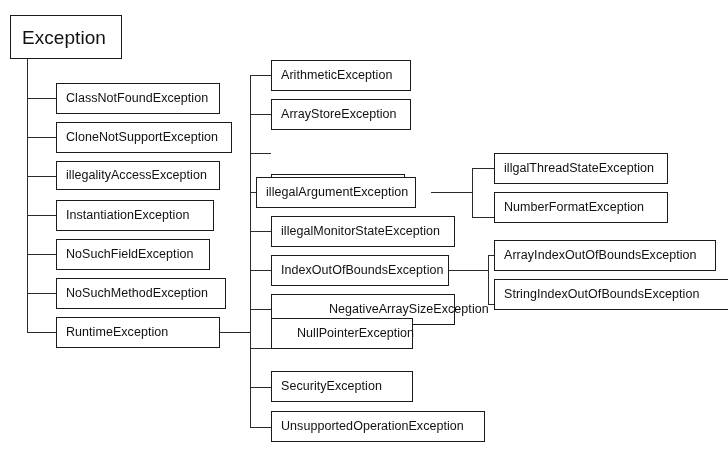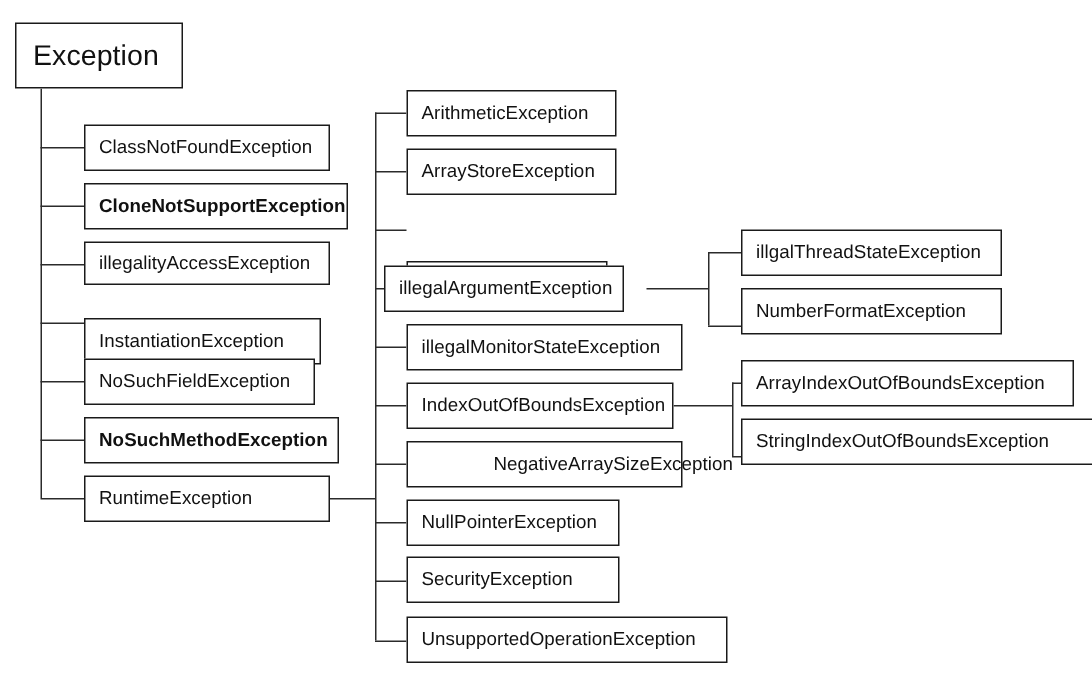--- a/index.html
+++ b/index.html
@@ -65,41 +65,41 @@
     <span class="label">Exception</span>
   </div>
 
   <div class="edge v" style="left:27px; top:59px; height:273px;"></div>
 
   <div class="node" style="left:56px; top:83px; width:164px; height:31px;">
     <span class="label">ClassNotFoundException</span>
   </div>
   <div class="edge h" style="left:27px; top:98px; width:29px;"></div>
 
-  <div class="node" style="left:56px; top:122px; width:176px; height:31px;font-weight:bold;">
+  <div class="node" style="left:56px; top:122px; width:176px; height:31px;">
     <span class="label">CloneNotSupportException</span>
   </div>
   <div class="edge h" style="left:27px; top:137px; width:29px;"></div>
 
   <div class="node" style="left:56px; top:161px; width:164px; height:29px;">
     <span class="label">illegalityAccessException</span>
   </div>
   <div class="edge h" style="left:27px; top:176px; width:29px;"></div>
 
-  <div class="node" style="left:56px; top:200px; width:158px; height:31px;margin-top:12px;">
+  <div class="node" style="left:56px; top:200px; width:158px; height:31px;">
     <span class="label">InstantiationException</span>
   </div>
   <div class="edge h" style="left:27px; top:215px; width:29px;"></div>
 
   <div class="node" style="left:56px; top:239px; width:154px; height:31px;">
     <span class="label">NoSuchFieldException</span>
   </div>
   <div class="edge h" style="left:27px; top:254px; width:29px;"></div>
 
-  <div class="node" style="left:56px; top:278px; width:170px; height:31px;font-weight:bold;">
+  <div class="node" style="left:56px; top:278px; width:170px; height:31px;">
     <span class="label">NoSuchMethodException</span>
   </div>
   <div class="edge h" style="left:27px; top:293px; width:29px;"></div>
 
   <div class="node" style="left:56px; top:317px; width:164px; height:31px;">
     <span class="label">RuntimeException</span>
   </div>
   <div class="edge h" style="left:27px; top:332px; width:29px;"></div>
 
   <div class="edge h" style="left:220px; top:332px; width:30px;"></div>
@@ -133,21 +133,21 @@
   <div class="node" style="left:271px; top:255px; width:178px; height:31px;">
     <span class="label">IndexOutOfBoundsException</span>
   </div>
   <div class="edge h" style="left:250px; top:270px; width:21px;"></div>
 
   <div class="node" style="left:271px; top:294px; width:184px; height:31px;padding-left:48px;">
     <span class="label">NegativeArraySizeException</span>
   </div>
   <div class="edge h" style="left:250px; top:309px; width:21px;"></div>
 
-  <div class="node" style="left:271px; top:333px; width:142px; height:31px;">
+  <div class="node" style="left:271px; top:318px; width:142px; height:31px;padding-left:16px;">
     <span class="label">NullPointerException</span>
   </div>
   <div class="edge h" style="left:250px; top:348px; width:21px;"></div>
 
   <div class="node" style="left:271px; top:371px; width:142px; height:31px;">
     <span class="label">SecurityException</span>
   </div>
   <div class="edge h" style="left:250px; top:387px; width:21px;"></div>
 
   <div class="node" style="left:271px; top:411px; width:214px; height:31px;">

